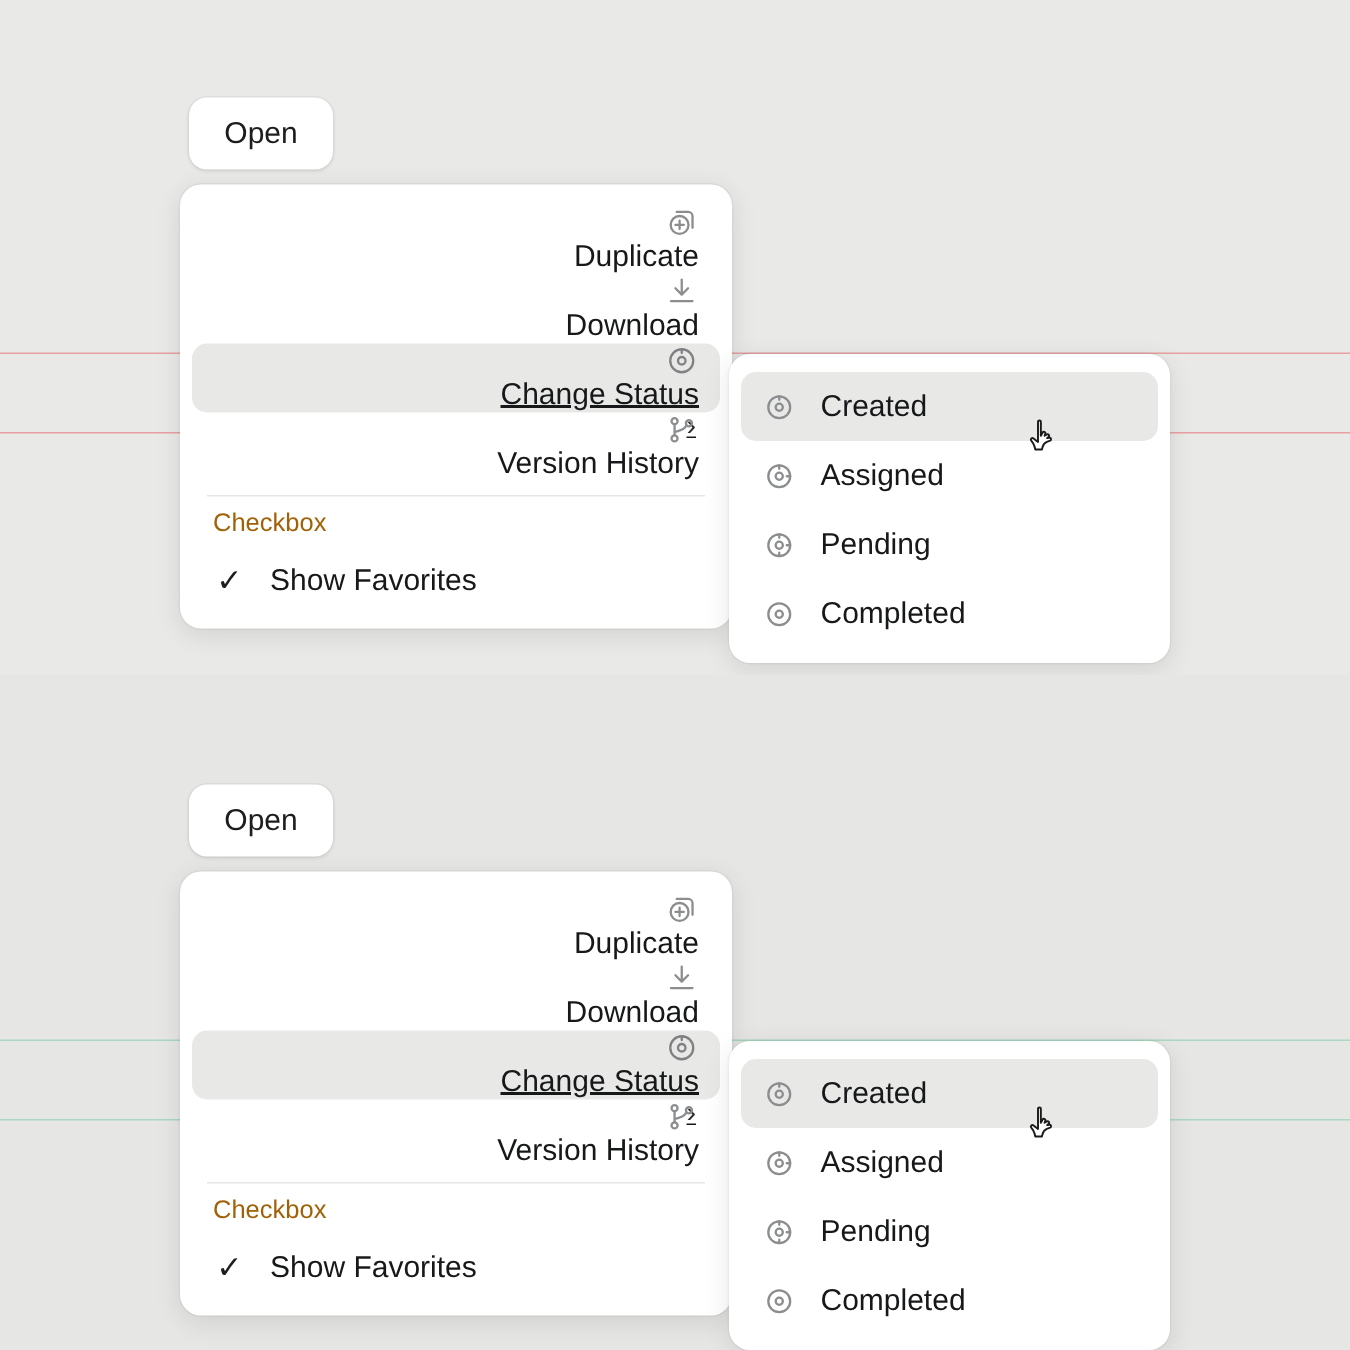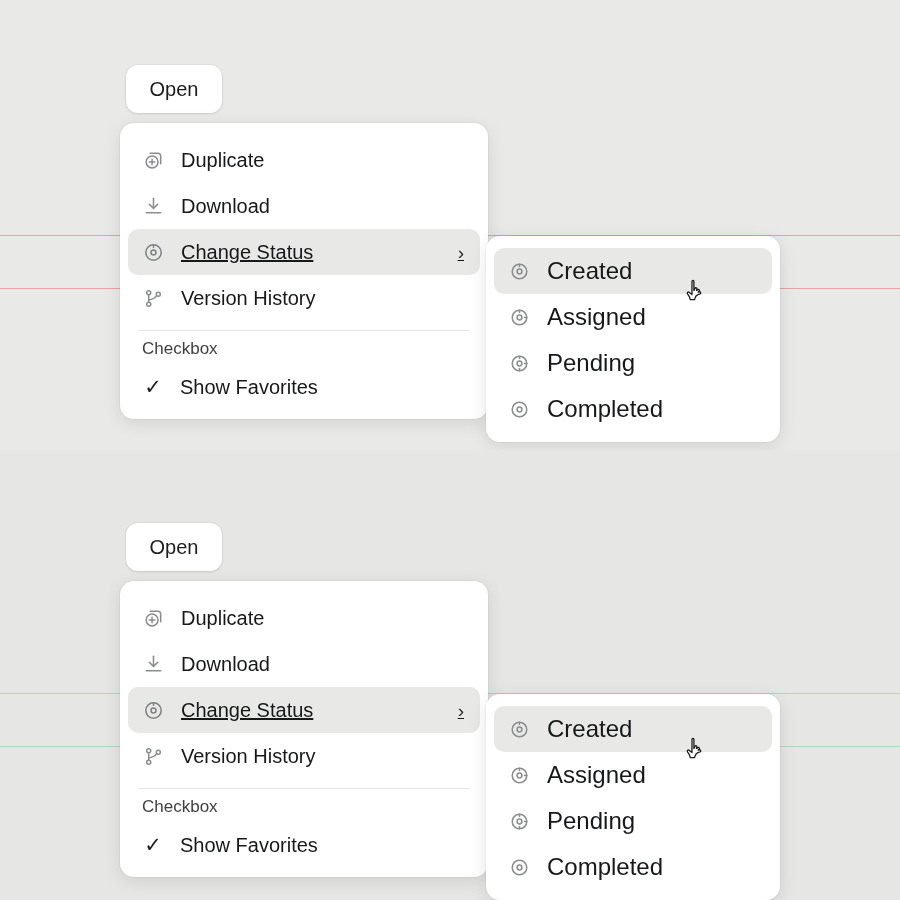--- a/index.html
+++ b/index.html
@@ -53,29 +53,30 @@
     width: 368px;
     background: #ffffff;
     border-radius: 14px;
     box-shadow: 0 4px 18px rgba(0,0,0,0.10), 0 0 0 1px rgba(0,0,0,0.035);
     padding: 14px 0 10px 0;
     box-sizing: border-box;
   }
 
   .menu-item {
     display: flex;
-    align-items: center;
+    align-items: flex-end;
     height: 46px;
     margin: 0 8px;
     padding: 0 14px;
     border-radius: 10px;
     box-sizing: border-box;
     color: #17181a;
     font-size: 20px;
     position: relative;
+    flex-direction: column;
   }
   .menu-item.highlight {
     background: #e8e9e7;
     text-decoration: underline;
   }
   .menu-item .label {
     margin-left: 16px;
     flex: 1;
   }
   .menu-item .chev {
@@ -85,21 +86,21 @@
     margin-right: 2px;
   }
 
   .sep {
     height: 1px;
     background: #e6e6e4;
     margin: 9px 18px 6px 18px;
   }
   .group-label {
     font-size: 17px;
-    color: #404040;
+    color: #a16207;
     padding: 2px 0 6px 22px;
   }
   .check-item {
     display: flex;
     align-items: center;
     height: 44px;
     margin: 0 8px;
     padding: 0 14px;
     border-radius: 10px;
     font-size: 20px;
@@ -126,21 +127,21 @@
     box-sizing: border-box;
   }
   .sub-item {
     display: flex;
     align-items: center;
     height: 46px;
     margin: 0 8px;
     padding: 0 14px;
     border-radius: 10px;
     box-sizing: border-box;
-    font-size: 24px;
+    font-size: 20px;
     color: #17181a;
   }
   .sub-item.highlight { background: #e8e9e7; }
   .sub-item .label { margin-left: 16px; }
 
   .ic { width: 23px; height: 23px; display: block; flex: 0 0 23px; }
 
   .cursor {
     position: absolute;
     width: 26px;

